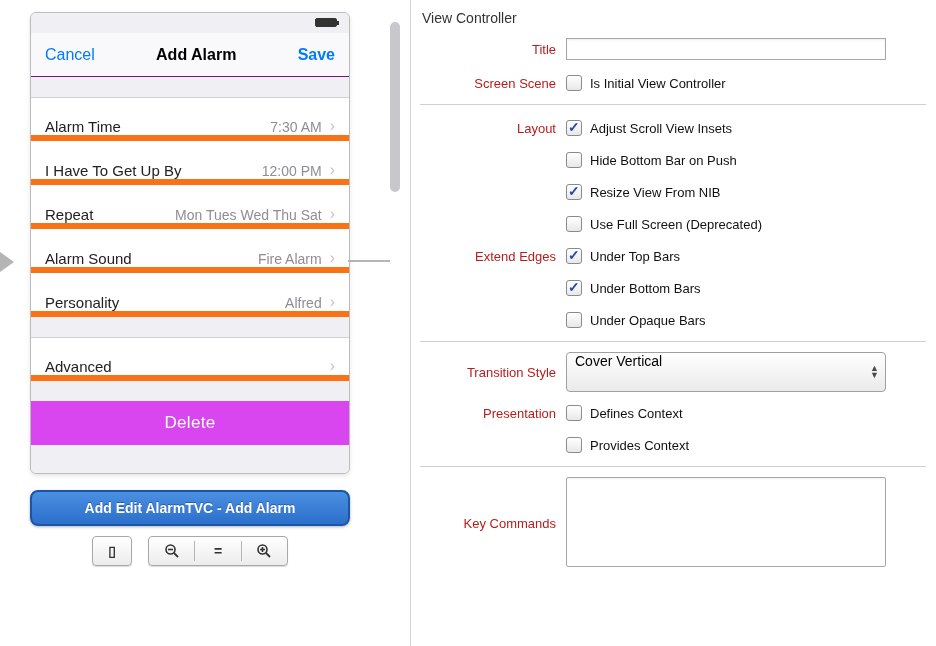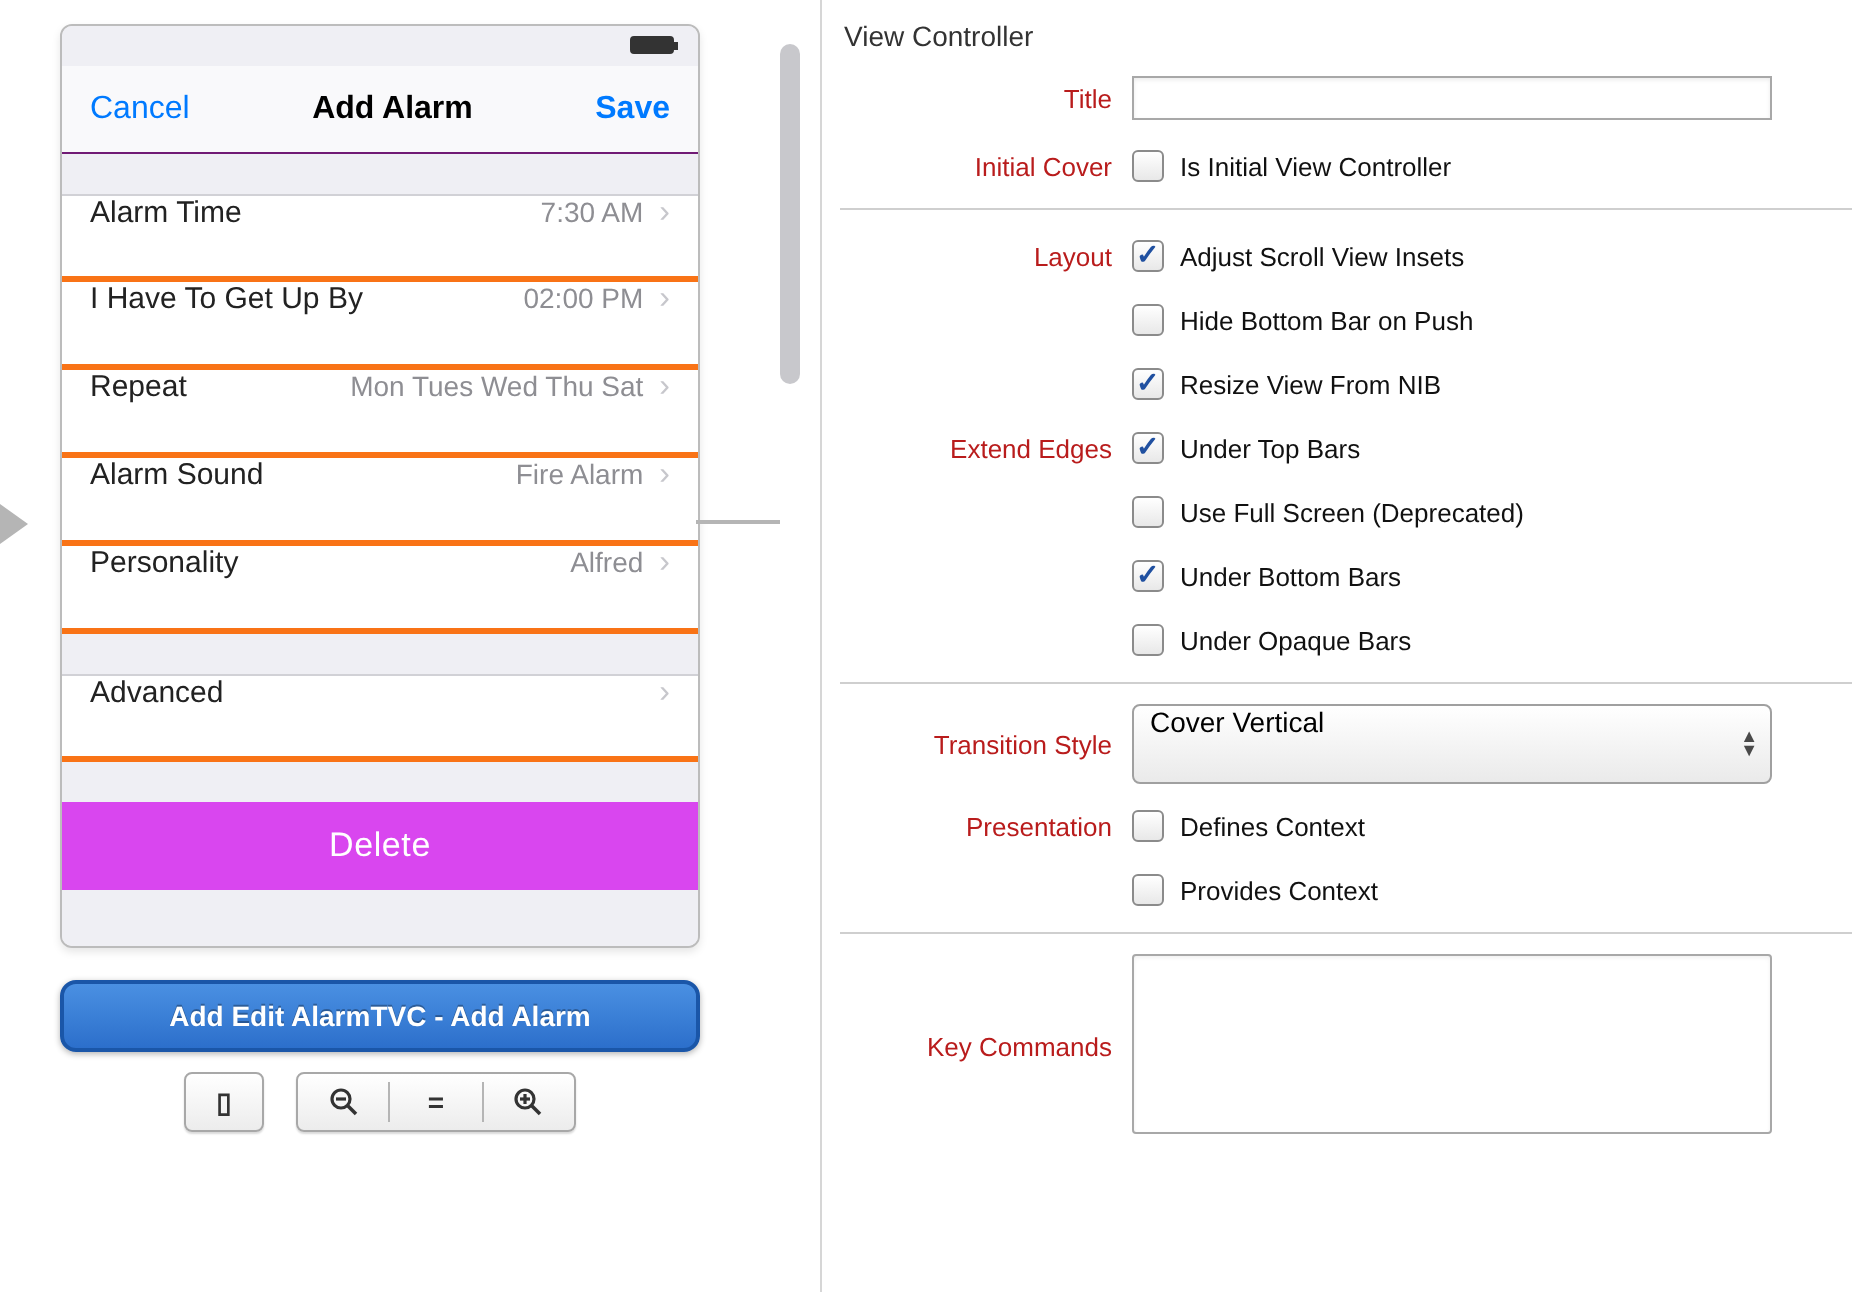--- a/index.html
+++ b/index.html
@@ -60,24 +60,24 @@
     background: #f9f9fb;
     border-bottom: 1px solid #701a75;
     font-size: 16px;
   }
   .nav-bar .title { font-weight: 600; color: #000; }
   .nav-bar .nav-btn { color: #007aff; }
   .nav-bar .nav-btn.save { font-weight: 600; }
   .table-cell {
     height: 44px;
     display: flex;
-    align-items: flex-start;
+    align-items: flex-end;
     padding: 0 14px;
     background: #fff;
-    border-bottom: 3px solid #f97316;
+    border-bottom: 6px solid #f97316;
     font-size: 15px;
     color: #222;
   }
   .table-cell .cell-label { flex: 0 0 auto; }
   .table-cell .cell-value { flex: 1; text-align: right; color: #8e8e93; padding-right: 8px; font-size: 14px; }
   .table-cell.grouped-first { border-top: 1px solid #d1d1d6; }
   .chev {
     color: #c7c7cc;
     font-size: 16px;
   }
@@ -286,21 +286,21 @@
 
     <div class="gap"></div>
 
     <div class="table-cell grouped-first">
       <span class="cell-label">Alarm Time</span>
       <span class="cell-value">7:30 AM</span>
       <span class="chev">›</span>
     </div>
     <div class="table-cell">
       <span class="cell-label">I Have To Get Up By</span>
-      <span class="cell-value">02:00 PM</span>
+      <span class="cell-value">12:00 PM</span>
       <span class="chev">›</span>
     </div>
     <div class="table-cell">
       <span class="cell-label">Repeat</span>
       <span class="cell-value">Mon Tues Wed Thu Sat</span>
       <span class="chev">›</span>
     </div>
     <div class="table-cell">
       <span class="cell-label">Alarm Sound</span>
       <span class="cell-value">Fire Alarm</span>
@@ -369,21 +369,21 @@
   <div class="section-header">View Controller</div>
 
   <div class="form-row">
     <div class="form-label">Title</div>
     <div class="form-content">
       <input class="text-input" type="text" style="max-width: 320px;" value="">
     </div>
   </div>
 
   <div class="form-row">
-    <div class="form-label">Initial Cover</div>
+    <div class="form-label">Screen Scene</div>
     <div class="form-content">
       <span class="checkbox"></span>
       <span class="cb-label">Is Initial View Controller</span>
     </div>
   </div>
 
   <div class="hr"></div>
 
   <div class="form-row tight">
     <div class="form-label">Layout</div>
@@ -400,32 +400,32 @@
     </div>
   </div>
   <div class="form-row tight">
     <div class="form-label"></div>
     <div class="form-content">
       <span class="checkbox checked"></span>
       <span class="cb-label">Resize View From NIB</span>
     </div>
   </div>
   <div class="form-row tight">
+    <div class="form-label"></div>
+    <div class="form-content">
+      <span class="checkbox"></span>
+      <span class="cb-label">Use Full Screen (Deprecated)</span>
+    </div>
+  </div>
+
+  <div class="form-row tight">
     <div class="form-label">Extend Edges</div>
     <div class="form-content">
       <span class="checkbox checked"></span>
       <span class="cb-label">Under Top Bars</span>
-    </div>
-  </div>
-
-  <div class="form-row tight">
-    <div class="form-label"></div>
-    <div class="form-content">
-      <span class="checkbox"></span>
-      <span class="cb-label">Use Full Screen (Deprecated)</span>
     </div>
   </div>
   <div class="form-row tight">
     <div class="form-label"></div>
     <div class="form-content">
       <span class="checkbox checked"></span>
       <span class="cb-label">Under Bottom Bars</span>
     </div>
   </div>
   <div class="form-row tight">

